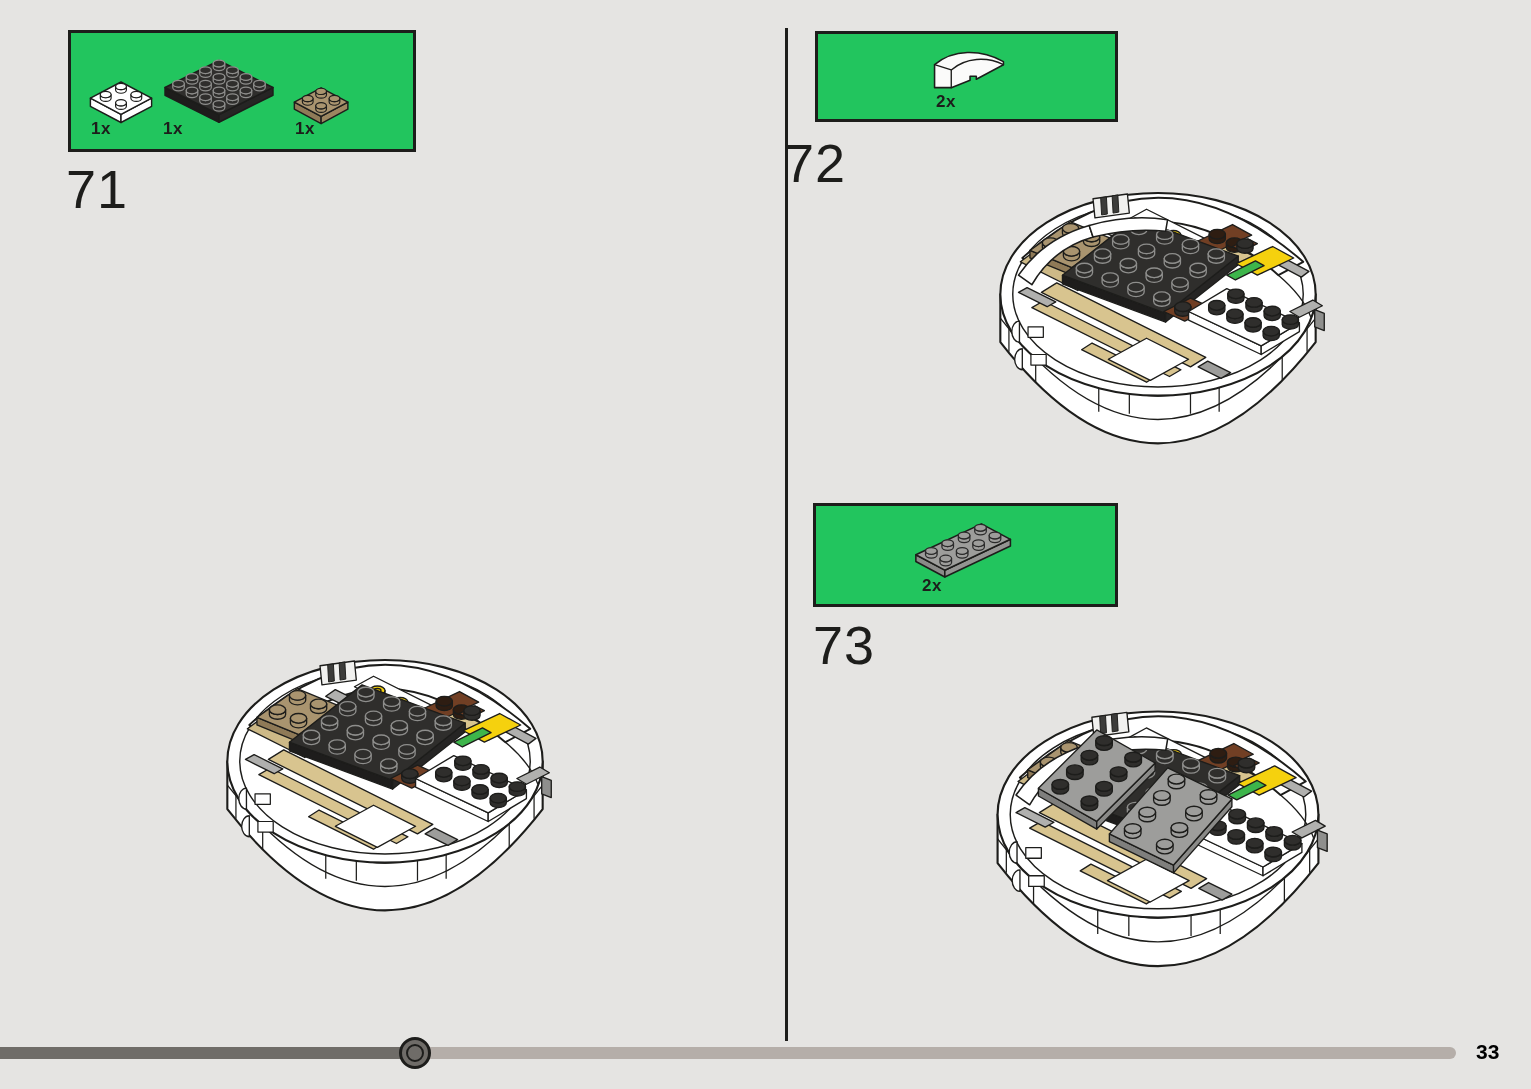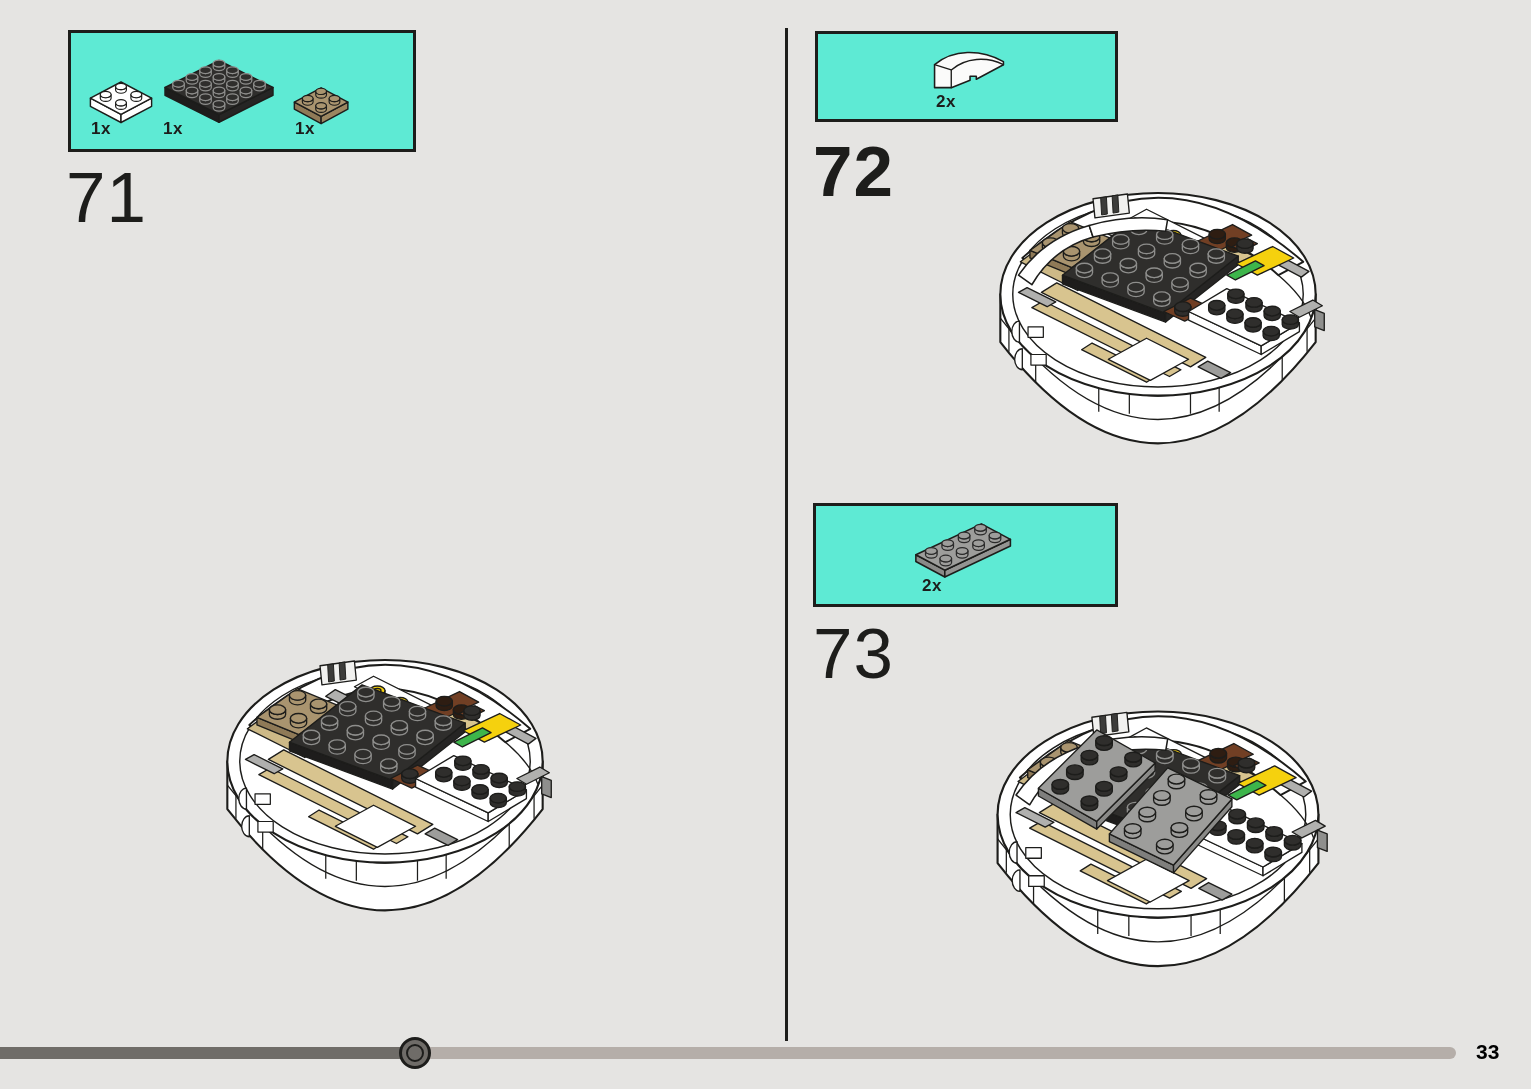--- a/index.html
+++ b/index.html
@@ -6,32 +6,32 @@
   body{
     width:1531px;height:1089px;position:relative;overflow:hidden;
     background:#e5e4e2;
     font-family:"Liberation Sans", sans-serif;
     color:#1d1d1b;
   }
   
   .parts-box{
     position:absolute;
     border:3px solid #1d1d1b;
-    background:#5eead4;
+    background:#22c55e;
     box-sizing:border-box;
   }
   .part-qty{
     position:absolute;
     font-size:17px;font-weight:bold;color:#1d1d1b;
     letter-spacing:0.5px;
   }
   .part-svg{position:absolute;}
   .step-number{
     position:absolute;
-    font-size:71px;font-weight:400;letter-spacing:1px;
+    font-size:54px;font-weight:400;letter-spacing:1px;
     color:#1d1d1b;line-height:1;
   }
   .divider{
     position:absolute;left:785px;top:28px;width:3px;height:1013px;
     background:#1d1d1b;
   }
   
   .bar-left{position:absolute;left:0;top:1047px;width:418px;height:12px;background:#6f6c68;}
   .bar-right{position:absolute;left:418px;top:1047px;width:1038px;height:12px;background:#b5aea9;border-radius:0 6px 6px 0;}
   .progress-knob{
@@ -245,21 +245,21 @@
 
 <div class="parts-box" style="left:815px;top:31px;width:303px;height:91px;">
   <svg class="part-svg" style="left:110px;top:14px;" width="82" height="48" viewBox="0 0 78 46" stroke="#1d1d1b" stroke-linejoin="round" stroke-linecap="round">
     <path d="M6,16 C24,1 50,1 72,13 L72,16 L46,30 L46,27 L40,27 L40,31 L22,38 L6,38 Z" fill="#fbfbfa" stroke-width="1.5"></path>
     <path d="M6,16 L22,21 L22,38" fill="none" stroke-width="1.3"></path>
     <path d="M22,21 C36,9 56,8 72,16" fill="none" stroke-width="1.3"></path>
   </svg>
   <span class="part-qty" style="left:118px;top:58px;">2x</span>
 </div>
 
-<div class="step-number" style="left:813px;top:136px;font-weight:bold;">72</div>
+<div class="step-number" style="left:784px;top:136px;">72</div>
 
 <svg class="model-svg" style="left:986px;top:168px;" width="344" height="287" viewBox="0 0 360 300">
   <use href="#pod-base"></use>
   <use href="#pod-slopes"></use>
 </svg>
 
 <div class="parts-box" style="left:813px;top:503px;width:305px;height:104px;">
   <svg class="part-svg" style="left:96px;top:10px;" width="110" height="64" viewBox="0 0 114 66" stroke="#1d1d1b" stroke-linejoin="round">
     <polygon points="4,40 34,56 34,63 4,47" fill="#8a8a88" stroke-width="1.6"></polygon>
     <polygon points="34,56 102,24 102,31 34,63" fill="#949492" stroke-width="1.6"></polygon>

